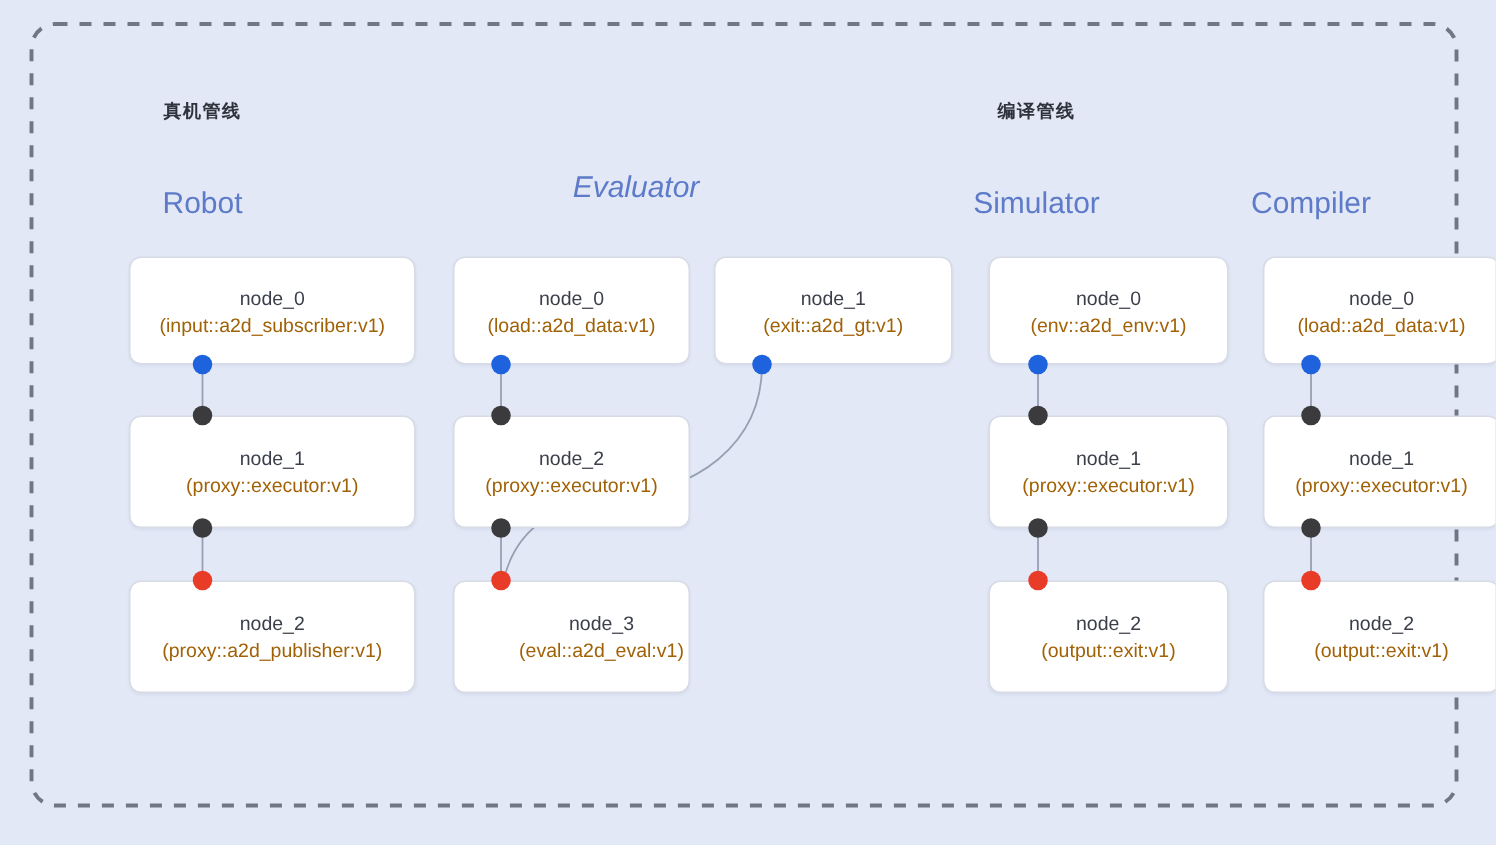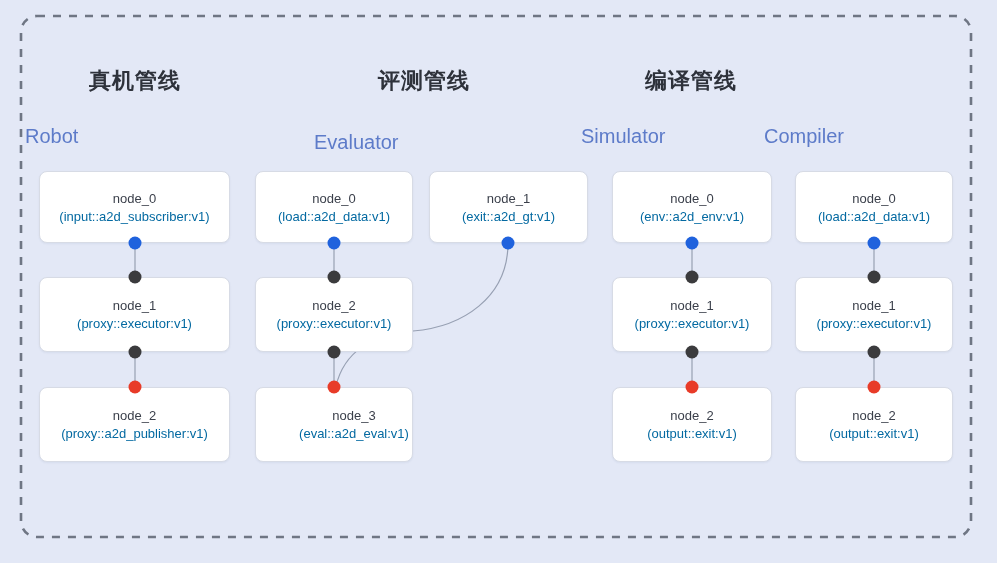--- a/index.html
+++ b/index.html
@@ -18,57 +18,58 @@
   .edges-layer {
     position: absolute;
     left: 0; top: 0;
     width: 997px; height: 563px;
     z-index: 1;
   }
   .cn-title {
     position: absolute;
     width: 220px;
     text-align: center;
-    font-size: 22px;
+    font-size: 12px;
     font-weight: 700;
     color: #2e323b;
     letter-spacing: 1px;
     z-index: 2;
   }
   .en-title {
     position: absolute;
     width: 220px;
-    text-align: left;
+    text-align: center;
     font-size: 20px;
     font-weight: 400;
     color: #5d7bc9;
     z-index: 2;
   }
   .node-box {
     position: absolute;
     background: #ffffff;
     border: 1px solid #d7dbe5;
     border-radius: 8px;
     box-shadow: 0 1px 2px rgba(70, 90, 140, 0.08);
     display: flex;
     flex-direction: column;
     align-items: center;
     justify-content: center;
     gap: 5px;
     z-index: 2;
     box-sizing: border-box;
+    margin-left: 47px;
   }
   .node-box .node-name {
     font-size: 13px;
     color: #3a3f4a;
     line-height: 1;
   }
   .node-box .node-type {
     font-size: 13px;
-    color: #0369a1;
+    color: #a16207;
     line-height: 1;
     white-space: nowrap;
   }
   .dot {
     position: absolute;
     width: 13px;
     height: 13px;
     border-radius: 50%;
     transform: translate(-50%, -50%);
     z-index: 3;
@@ -94,25 +95,24 @@
     <path d="M508,243 C508,298 462,327 413,331 C372,334 344,352 336,386" stroke="#97a0b3" stroke-width="1.2" fill="none"></path>
 
     <path d="M692,243 L692,277" stroke="#97a0b3" stroke-width="1.2"></path>
     <path d="M692,352 L692,387" stroke="#97a0b3" stroke-width="1.2"></path>
 
     <path d="M874,243 L874,277" stroke="#97a0b3" stroke-width="1.2"></path>
     <path d="M874,352 L874,387" stroke="#97a0b3" stroke-width="1.2"></path>
   </svg>
 
   <div class="cn-title" style="left:25px; top:66px;">真机管线</div>
-  <div class="cn-title" style="left:314px; top:66px;">评测管线</div>
   <div class="cn-title" style="left:581px; top:66px;">编译管线</div>
 
   <div class="en-title" style="left:25px; top:125px;">Robot</div>
-  <div class="en-title" style="left:314px; top:131px;">Evaluator</div>
+  <div class="en-title" style="left:314px; top:114px;font-style:italic;">Evaluator</div>
   <div class="en-title" style="left:581px; top:125px;">Simulator</div>
   <div class="en-title" style="left:764px; top:125px;">Compiler</div>
 
   <div class="node-box" style="left:39px; top:171px; width:191px; height:72px;">
     <span class="node-name">node_0</span>
     <span class="node-type">(input::a2d_subscriber:v1)</span>
   </div>
   <div class="node-box" style="left:39px; top:277px; width:191px; height:75px;">
     <span class="node-name">node_1</span>
     <span class="node-type">(proxy::executor:v1)</span>

